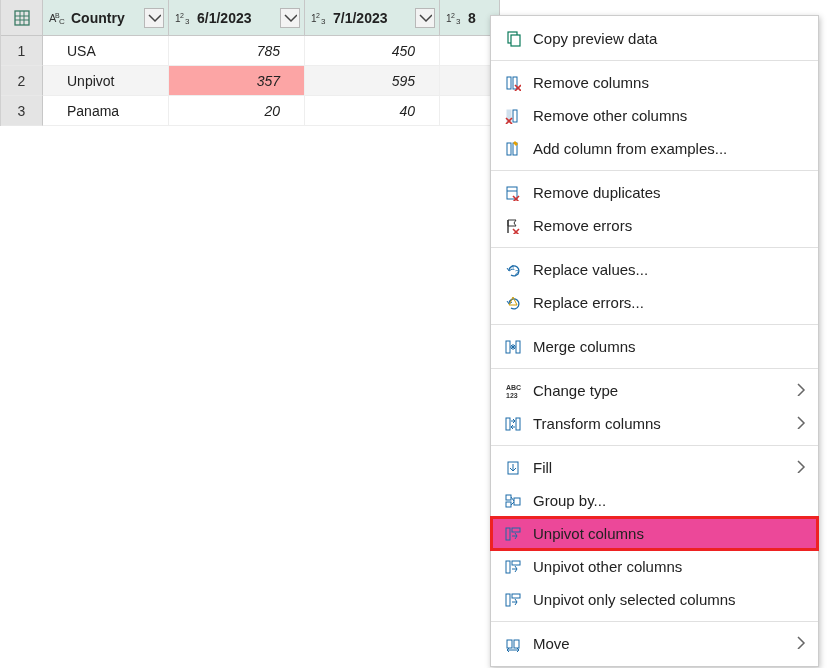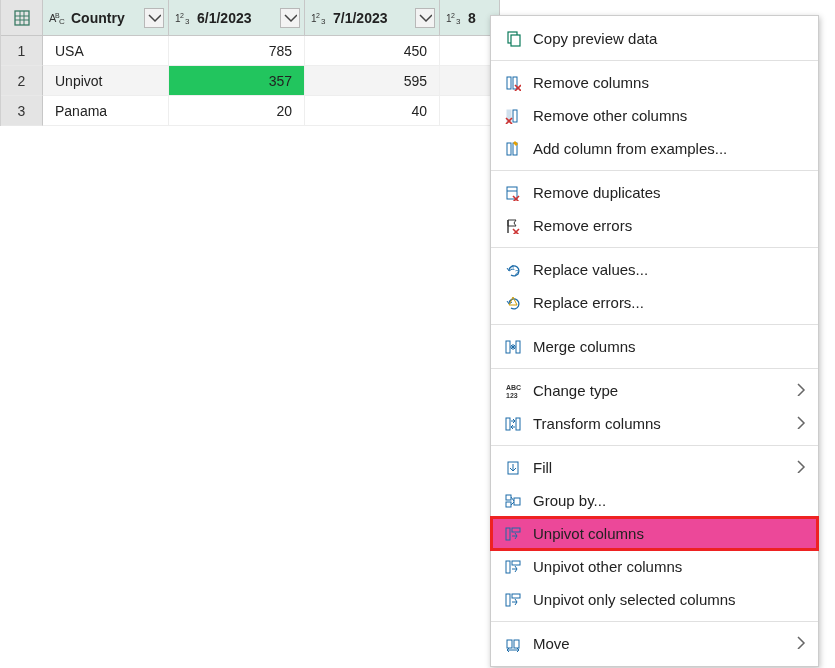--- a/index.html
+++ b/index.html
@@ -40,23 +40,23 @@
     width:20px; height:20px; border:1px solid #b8b8b8; background:#f3f3f3;
     display:flex; align-items:center; justify-content:center; margin-left:2px;
   }
   .row-head {
     background:#e4e4e4; border-right:1px solid #c7c7c7; border-bottom:1px solid #e8e8e8;
     display:flex; align-items:center; justify-content:center; height:30px;
     font-size:14px; color:#333;
   }
   .cell {
     border-right:1px solid #eee; border-bottom:1px solid #eee;
-    display:flex; align-items:center; height:30px; padding:0 12px;
-  }
-  .cell.num { justify-content:flex-end; }
+    display:flex; align-items:center; height:30px; padding:0 24px;
+  }
+  .cell.num { justify-content:flex-end; font-style:italic; }
 
   .menu {
     position:absolute; left:490px; top:15px; width:329px;
     background:#fff; border:1px solid #ccc; box-shadow:1px 2px 6px rgba(0,0,0,0.25);
     padding:6px 0;
   }
   .menu-item {
     display:flex; align-items:center; height:33px; padding:0 12px 0 10px;
     cursor:default; position:relative;
   }
@@ -233,21 +233,21 @@
   </div>
 
   <div class="row-head">1</div>
   <div class="cell">USA</div>
   <div class="cell num">785</div>
   <div class="cell num">450</div>
   <div class="cell num"></div>
 
   <div class="row-head row-alt">2</div>
   <div class="cell row-alt" style="background:#f4f4f4">Unpivot</div>
-  <div class="cell num" style="background:#22c55e">357</div>
+  <div class="cell num" style="background:#fca5a5">357</div>
   <div class="cell num" style="background:#f4f4f4">595</div>
   <div class="cell num" style="background:#f4f4f4"></div>
 
   <div class="row-head">3</div>
   <div class="cell">Panama</div>
   <div class="cell num">20</div>
   <div class="cell num">40</div>
   <div class="cell num"></div>
 </div>
 

